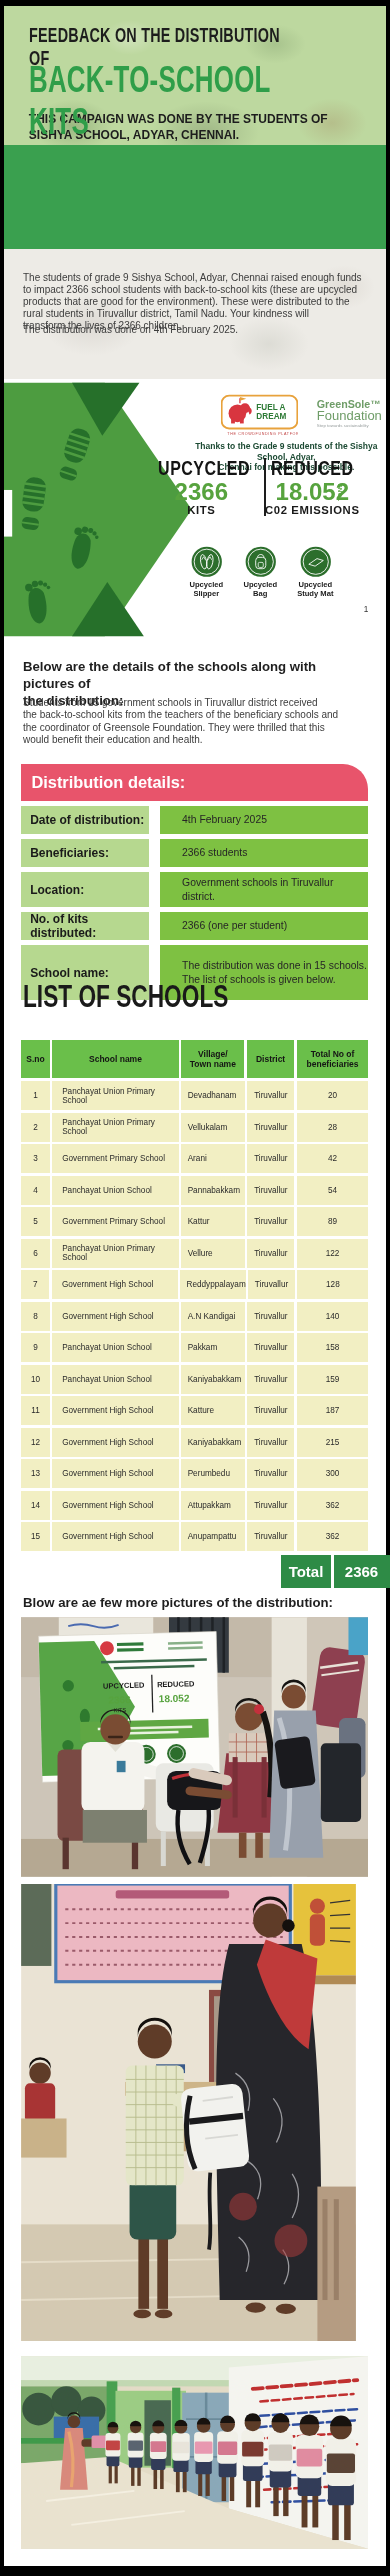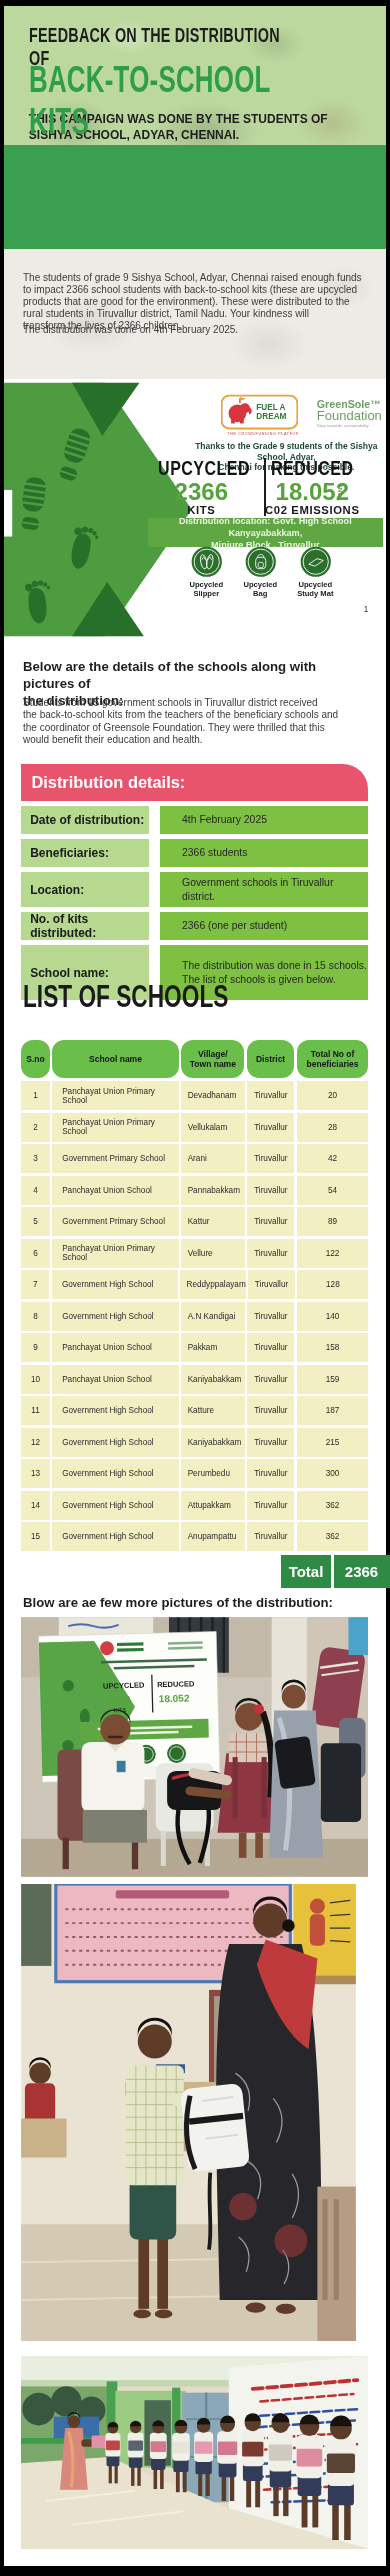--- a/index.html
+++ b/index.html
@@ -78,21 +78,21 @@
   .dist-rows div.drow:nth-of-type(5){height:55px;}
   .dlabel{width:130px;background:#b6d88f;display:flex;align-items:center;padding-left:8.8px;
       box-sizing:border-box;font-size:12px;font-weight:bold;color:#1a1a1a;}
   .dvalue{width:212px;background:#7ec142;display:flex;align-items:center;padding-left:22px;
       box-sizing:border-box;font-size:10.4px;color:#262626;white-space:pre-line;line-height:13.2px;}
 
   
   .schools-head{left:23px;top:978px;font-size:31.5px;font-weight:bold;color:#1a1a1a;}
   .stable-header{left:21.4px;top:1040px;width:347px;height:38px;display:flex;gap:2.5px;}
   .hcell{background:#6abf4a;display:flex;align-items:center;justify-content:center;text-align:center;
-      font-size:8.5px;font-weight:bold;color:#151515;white-space:pre-line;line-height:10px;border-radius:12px;}
+      font-size:8.5px;font-weight:bold;color:#151515;white-space:pre-line;line-height:10px;}
   .srows{left:21.4px;top:1081px;width:347px;display:flex;flex-direction:column;gap:2.5px;}
   .srow{display:flex;gap:2.5px;height:29px;}
   .c{background:#f2efc3;display:flex;align-items:center;font-size:8.2px;color:#2b2b2b;box-sizing:border-box;}
   .c1{width:30px;justify-content:center;}
   .c2{width:134px;padding-left:10px;}
   .c3{width:67px;padding-left:6.3px;}
   .c4{width:50px;justify-content:center;}
   .c5{width:76px;justify-content:center;}
   .hcell.c1,.hcell.c2,.hcell.c3{padding-left:0;justify-content:center;}
   .total-row{left:281px;top:1555px;display:flex;gap:2.5px;height:33px;}
@@ -218,22 +218,20 @@
     <div class="abs divider"></div>
     <div class="abs stat s2">
       <div><span class="stat-label">REDUCED</span></div>
       <div class="stat-value" style="position:relative;display:inline-block;">
         <span>18.052</span>
         <span class="tons">TONS</span>
       </div>
       <div class="stat-unit">C02 EMISSIONS</div>
     </div>
 
-    <div class="abs loc-banner pre">Distribution location: Govt. High School Kanyayabakkam,
-Minjure Block , Tiruvallur</div>
 
     <div class="abs icon-wrap ic1">
       <svg width="31.5" height="31.5" viewBox="0 0 50 50">
         <circle cx="25" cy="25" r="24" fill="#2c6e2c"></circle>
         <circle cx="25" cy="25" r="20" fill="none" stroke="#ffffff" stroke-width="1.4"></circle>
         <ellipse cx="20" cy="25" rx="4.6" ry="11.5" fill="none" stroke="#ffffff" stroke-width="1.4" transform="rotate(-10 20 25)"></ellipse>
         <ellipse cx="30" cy="25" rx="4.6" ry="11.5" fill="none" stroke="#ffffff" stroke-width="1.4" transform="rotate(10 30 25)"></ellipse>
         <path d="M17,22 L20,17 L23,22" fill="none" stroke="#ffffff" stroke-width="1.2"></path>
         <path d="M27,22 L30,17 L33,22" fill="none" stroke="#ffffff" stroke-width="1.2"></path>
       </svg>

